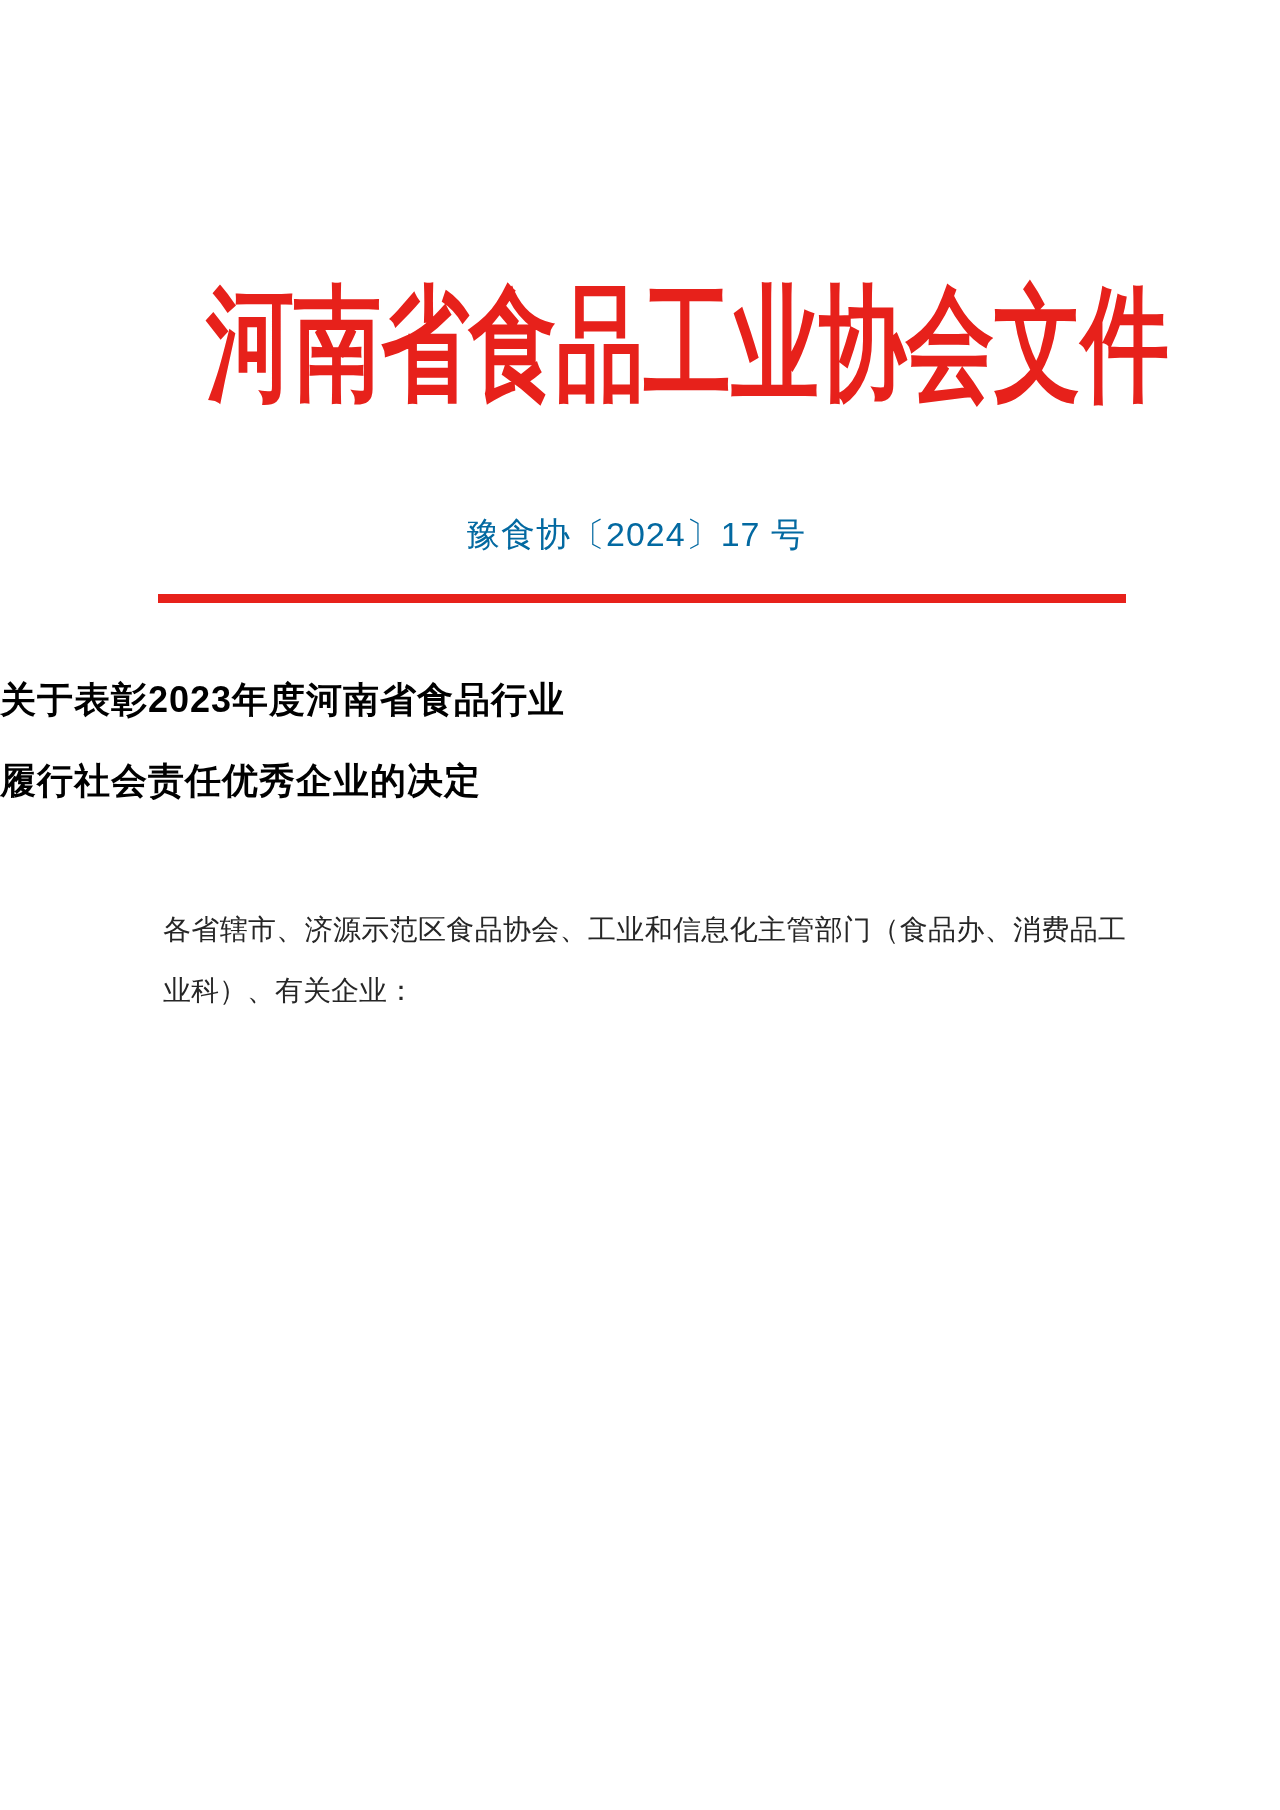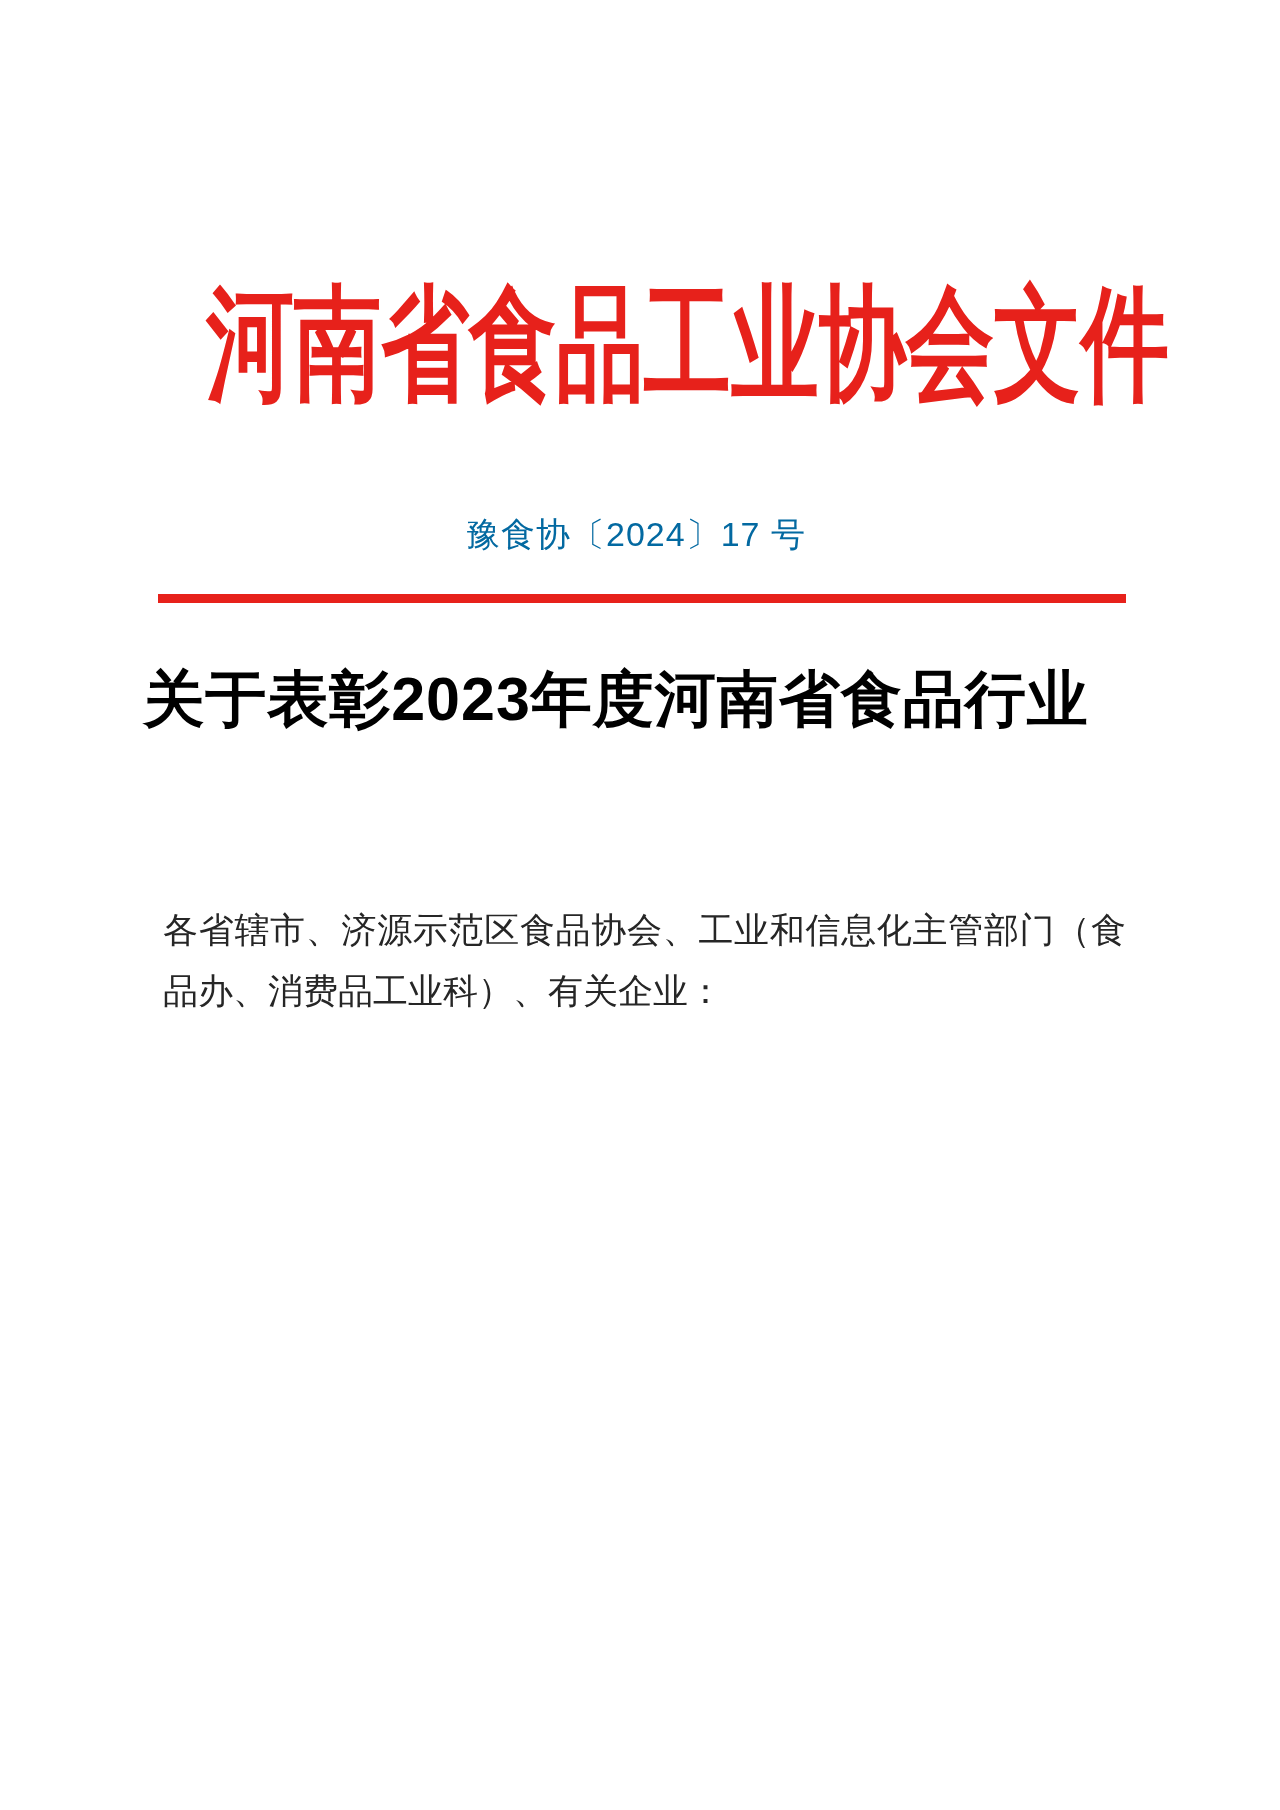--- a/index.html
+++ b/index.html
@@ -56,35 +56,35 @@
     height: 9px;
     background: #e7211b;
   }
 
   
   .doc-title {
     position: absolute;
     top: 659px;
     left: 0;
     width: 100%;
-    text-align: center;
-    font-size: 61px;
+    text-align: left;
+    font-size: 36px;
     font-weight: bold;
     line-height: 81px;
     color: #000000;
     letter-spacing: 1px;
   }
 
   
   .body-text {
     position: absolute;
     top: 899px;
     left: 163px;
     width: 963px;
-    font-size: 35px;
+    font-size: 28px;
     line-height: 61.3px;
     color: #262626;
     text-align: justify;
   }
   .body-text p { margin: 0; padding: 0; }
   .body-text p.indented { text-indent: 70px; }
 </style>
 </head>
 <body>
 
@@ -93,19 +93,20 @@
   <div class="letterhead">
     <span class="stretch">河南省食品工业协会文件</span>
   </div>
 
   <div class="doc-number">豫食协〔2024〕17 号</div>
 
   <div class="red-rule"></div>
 
   <div class="doc-title">
     <div>关于表彰2023年度河南省食品行业</div>
+    <div>履行社会责任优秀企业的决定</div>
   </div>
 
   <div class="body-text">
     <p>各省辖市、济源示范区食品协会、工业和信息化主管部门（食品办、消费品工业科）、有关企业：</p>
   </div>
 
 </div>
 
 </body></html>

